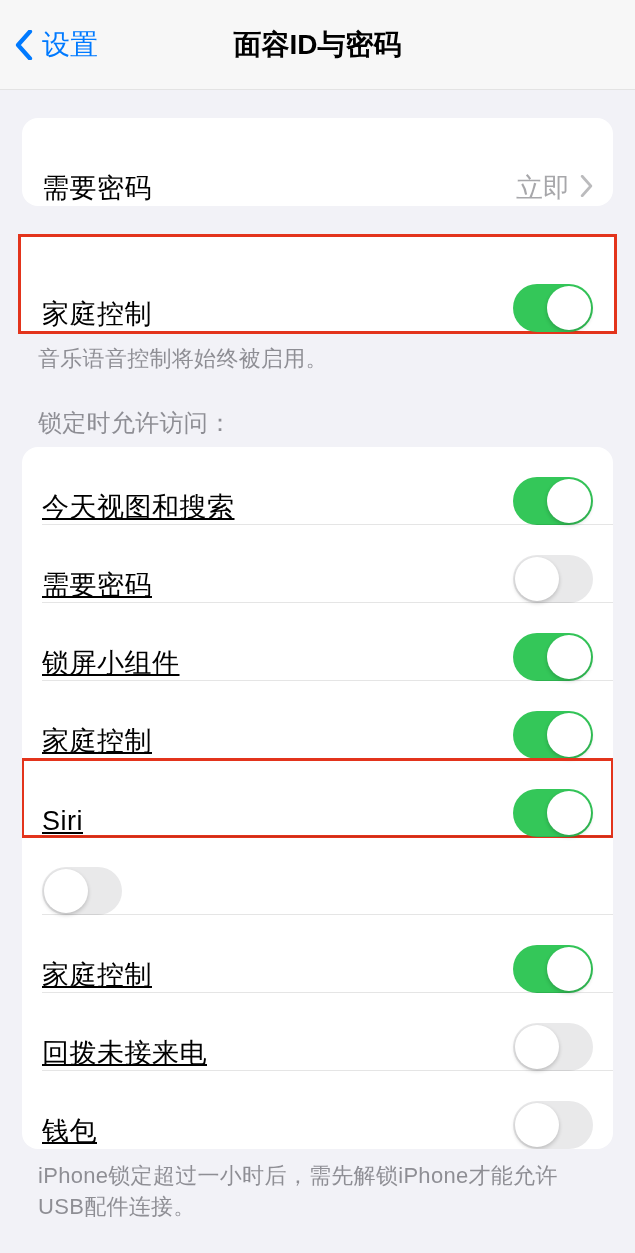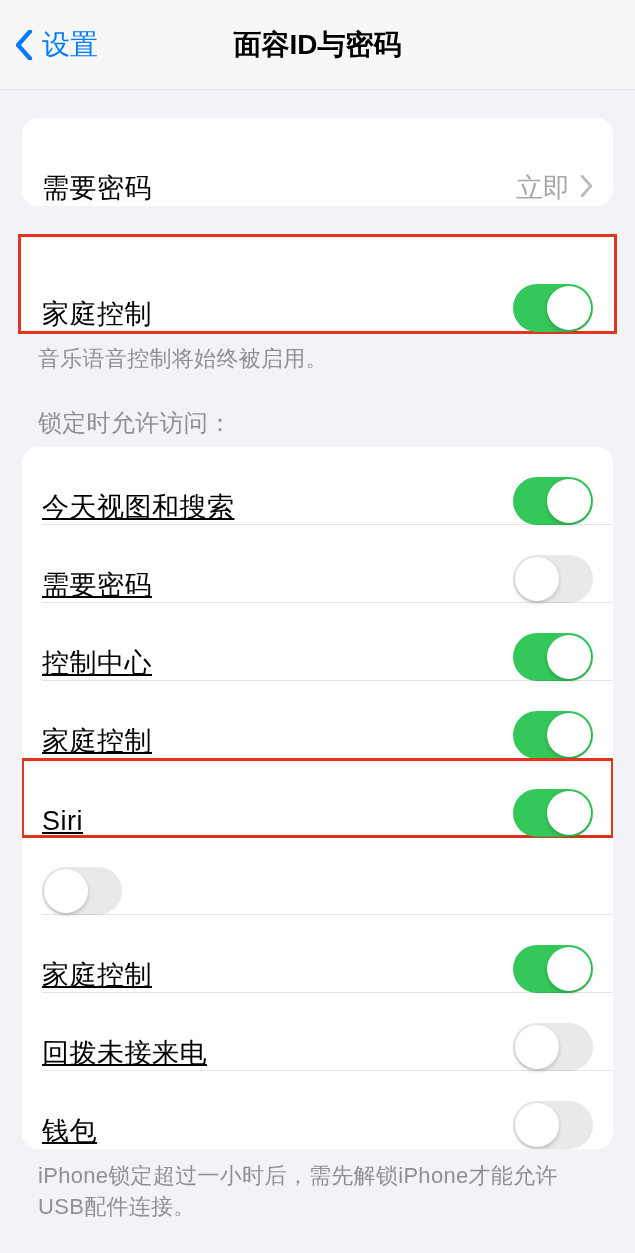--- a/index.html
+++ b/index.html
@@ -218,21 +218,21 @@
           <div class="knob"></div>
         </div>
       </div>
       <div class="row">
         <div class="row-label">需要密码</div>
         <div class="switch off">
           <div class="knob"></div>
         </div>
       </div>
       <div class="row">
-        <div class="row-label">控制中心</div>
+        <div class="row-label">锁屏小组件</div>
         <div class="switch on">
           <div class="knob"></div>
         </div>
       </div>
       <div class="row">
         <div class="row-label">家庭控制</div>
         <div class="switch on">
           <div class="knob"></div>
         </div>
       </div>

